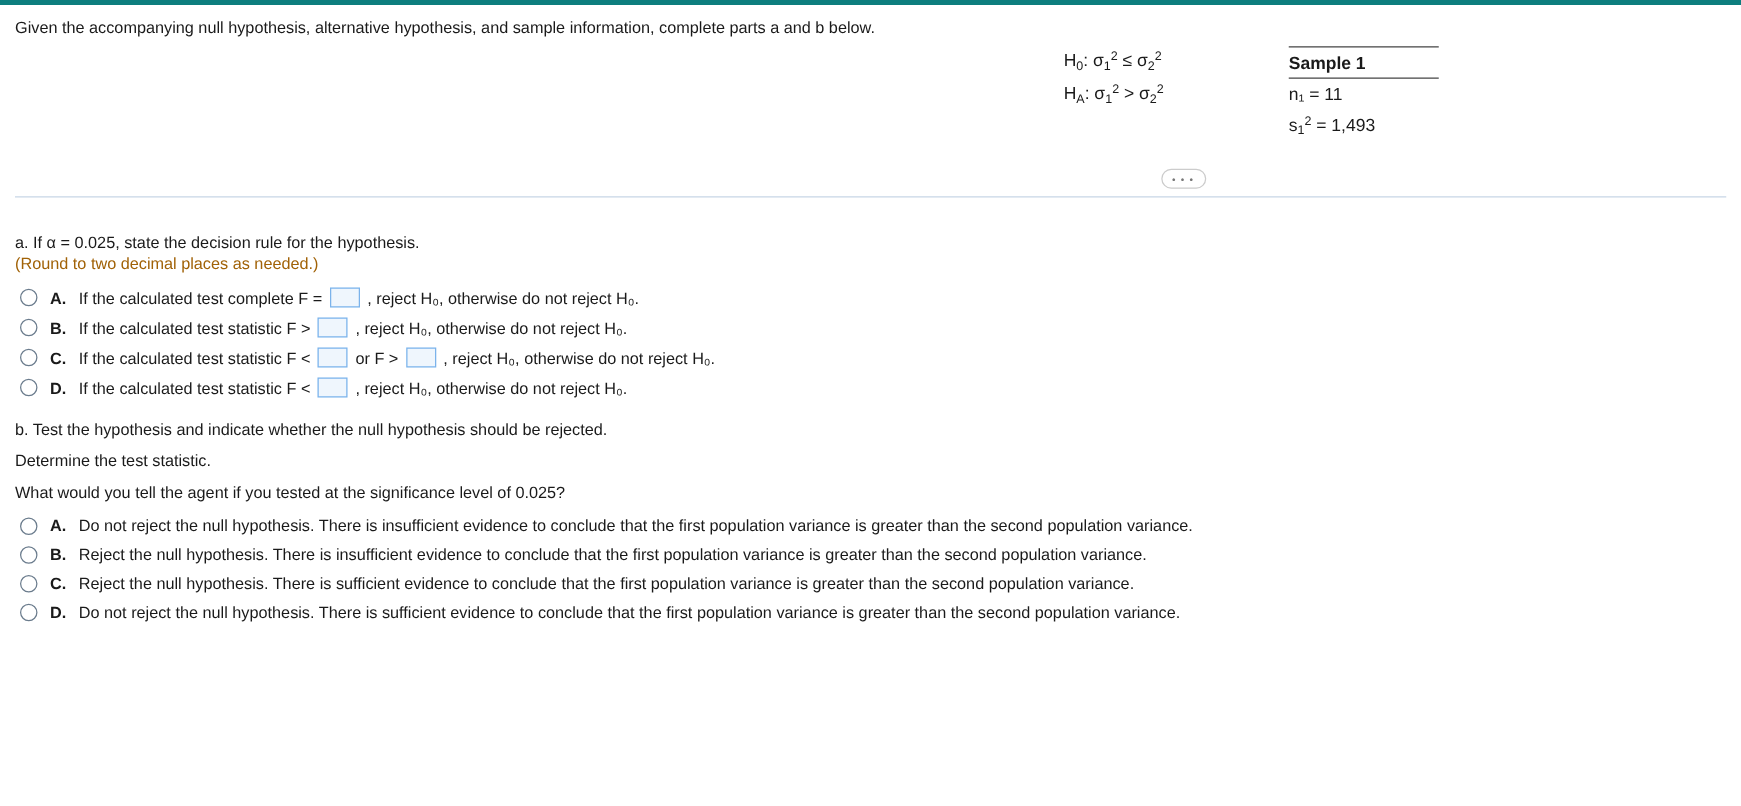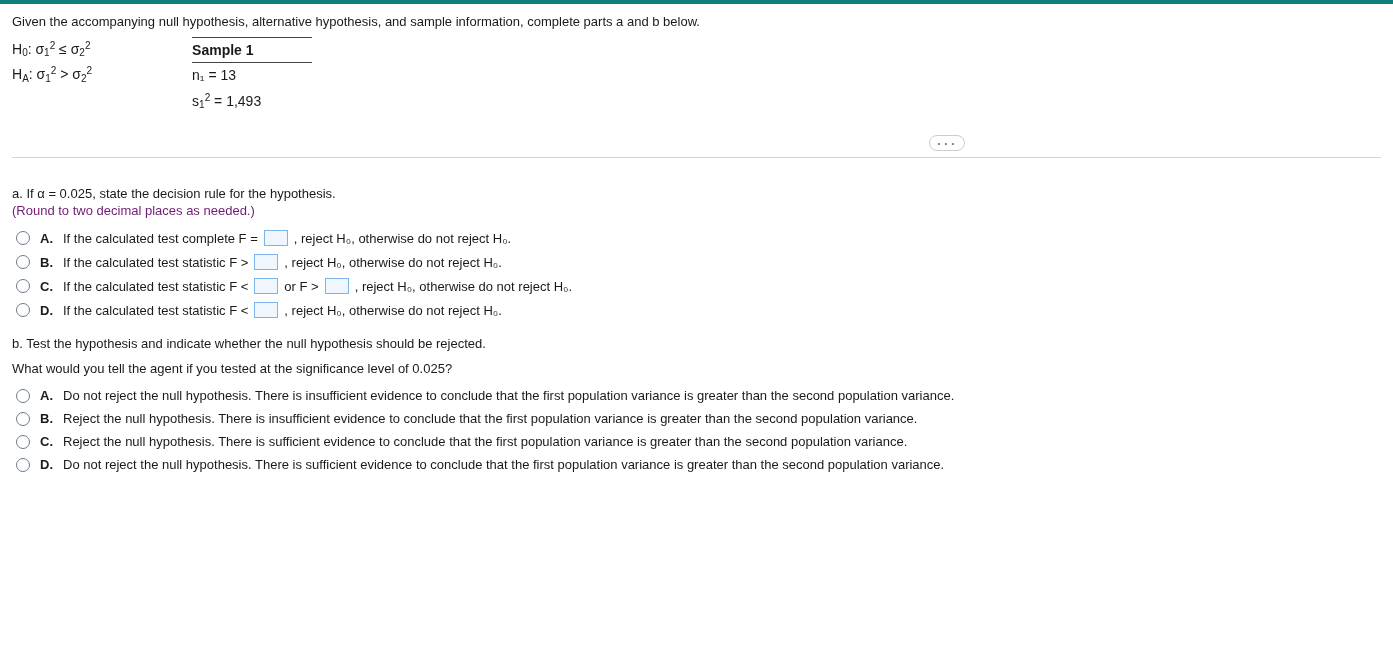--- a/index.html
+++ b/index.html
@@ -11,21 +11,21 @@
       width: 1393px;
     }
     .teal-bar {
       height: 4px;
       background: #0d7e7e;
     }
     .content { padding: 10px 12px; }
     .intro { font-size: 13px; margin-bottom: 8px; }
     .hypo-data-row {
       display: flex;
-      justify-content: flex-start;
+      justify-content: flex-end;
       gap: 100px;
       padding-right: 230px;
       margin-bottom: 20px;
     }
     .hypo-block {
       line-height: 1.6;
       font-size: 14px;
     }
     .data-tables {
       display: flex;
@@ -62,21 +62,21 @@
       color: #777;
       font-size: 8px;
       letter-spacing: 1px;
     }
     .divider {
       border: none;
       border-top: 1px solid #c8d6e6;
       margin: 6px 0 28px 0;
     }
     .part-a-prompt { margin-bottom: 2px; }
-    .blue-text { color: #701a75; }
+    .blue-text { color: #a16207; }
     .options { margin: 12px 4px; }
     .option-row {
       display: flex;
       align-items: center;
       gap: 4px;
       margin: 8px 0;
     }
     .radio {
       width: 14px; height: 14px;
       border: 1.4px solid #6b7c8d;
@@ -116,21 +116,21 @@
       <div class="nowrap">
         H<span class="msub">0</span>: σ<span class="msub">1</span><span class="msup">2</span> ≤ σ<span class="msub">2</span><span class="msup">2</span>
       </div>
       <div class="nowrap">
         H<span class="msub">A</span>: σ<span class="msub">1</span><span class="msup">2</span> &gt; σ<span class="msub">2</span><span class="msup">2</span>
       </div>
     </div>
     <div class="data-tables">
       <div class="data-table">
         <div class="thead">Sample 1</div>
-        <div class="trow">n₁ = 13</div>
+        <div class="trow">n₁ = 11</div>
         <div class="trow nowrap">
           <span>s</span><span class="msub">1</span><span class="msup">2</span><span> = 1,493</span>
         </div>
       </div>
     </div>
   </div>
 
   <div class="ellipsis-row">
     <div class="ellipsis-btn">• • •</div>
   </div>
@@ -169,20 +169,21 @@
         <span class="opt-label">D.</span>
         <span>If the calculated test statistic F &lt;</span>
         <span class="input-box"></span>
         <span>, reject H₀, otherwise do not reject H₀.</span>
       </div>
     </div>
   </div>
 
   <div class="partb">
     <p>b. Test the hypothesis and indicate whether the null hypothesis should be rejected.</p>
+    <p>Determine the test statistic.</p>
     <p>What would you tell the agent if you tested at the significance level of 0.025?</p>
 
     <div class="partb-options">
       <div class="option-row">
         <div class="radio"></div>
         <span class="opt-label">A.</span>
         <span>Do not reject the null hypothesis. There is insufficient evidence to conclude that the first population variance is greater than the second population variance.</span>
       </div>
       <div class="option-row">
         <div class="radio"></div>

